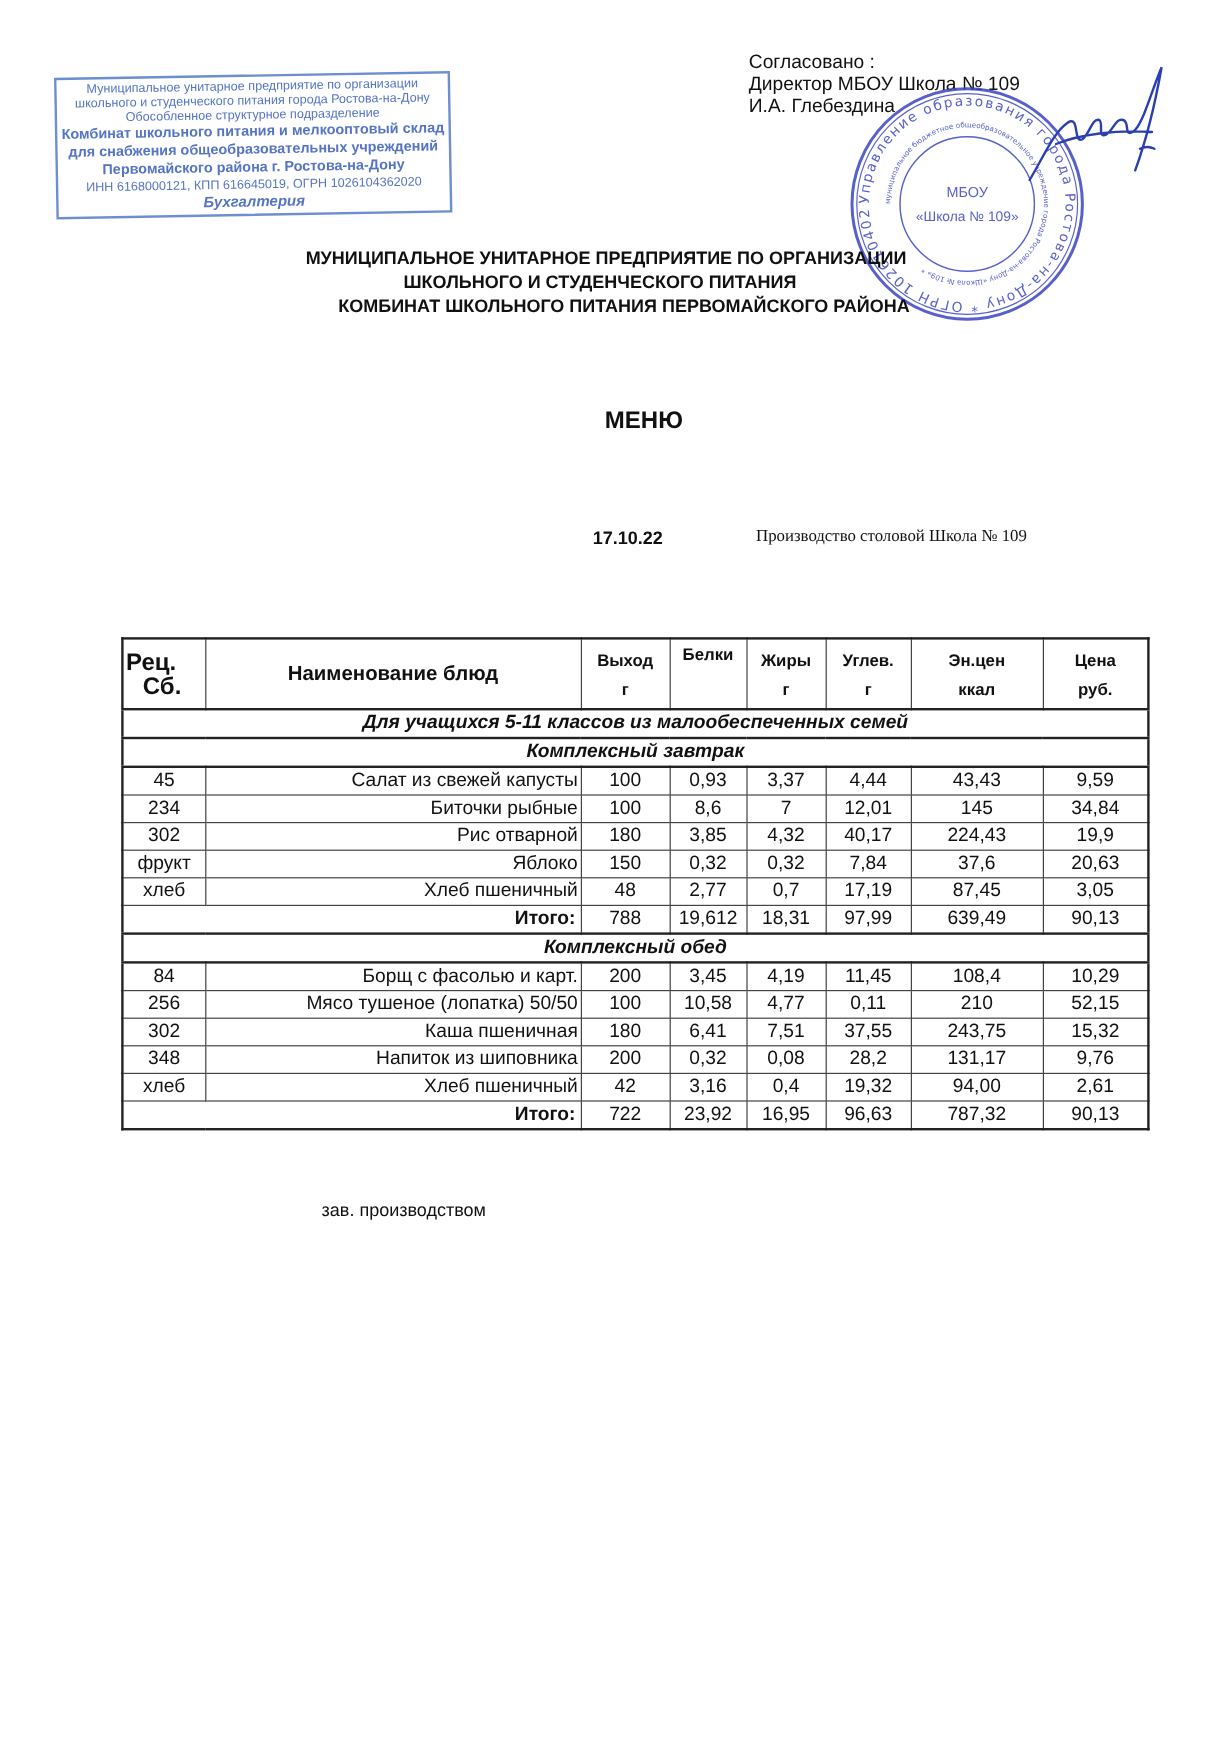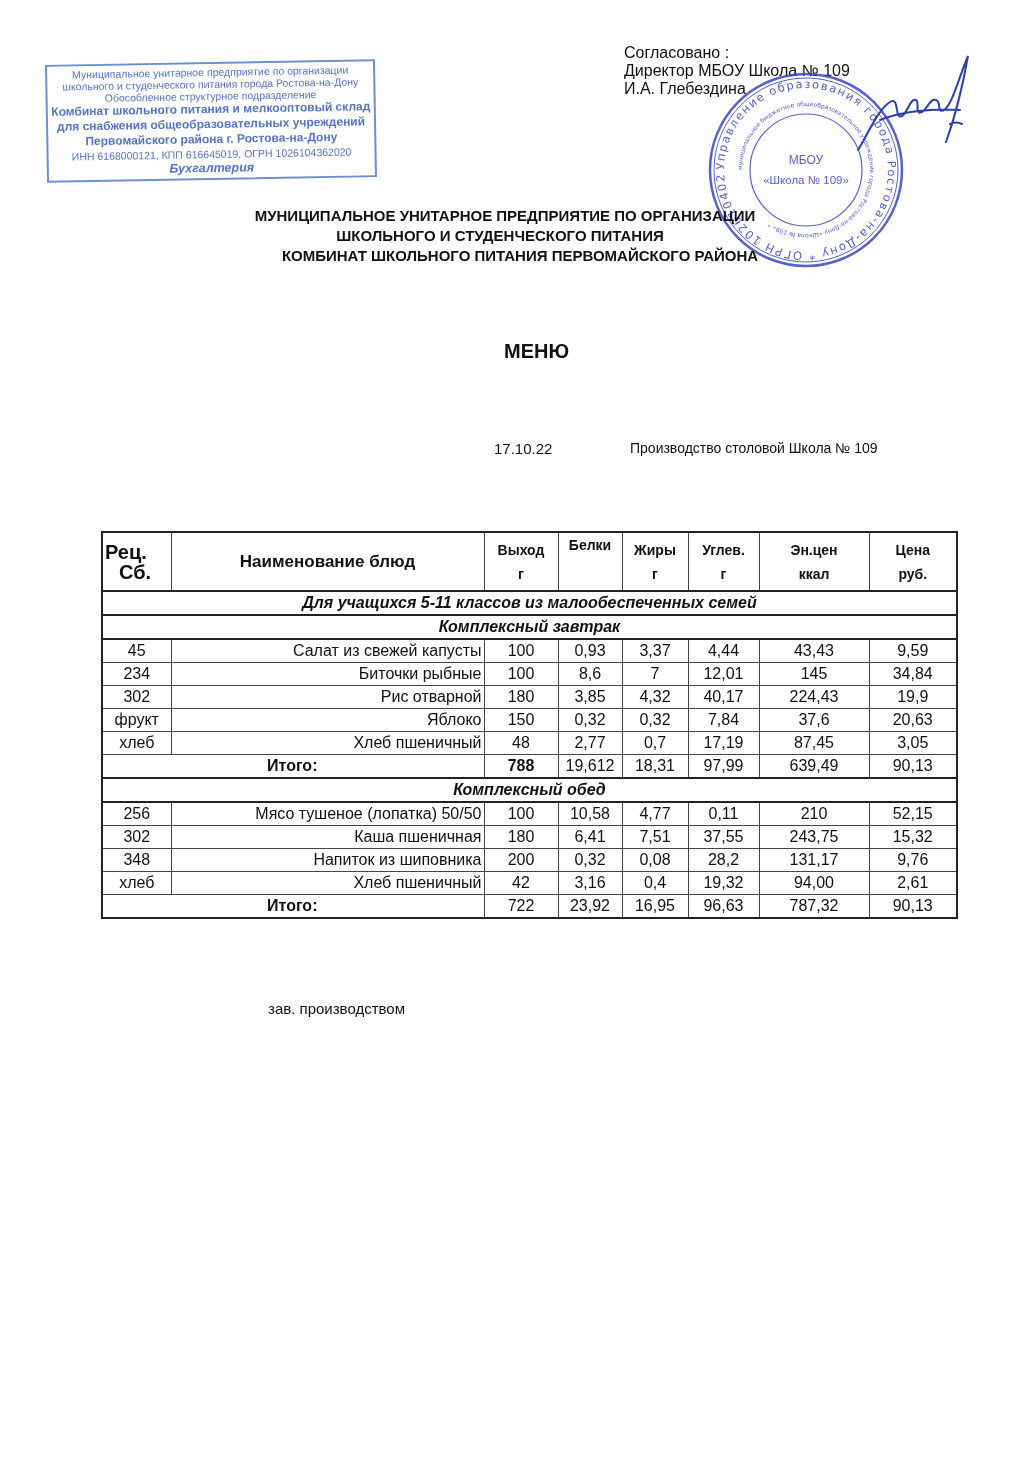--- a/index.html
+++ b/index.html
@@ -40,24 +40,24 @@
     font-weight: bold; font-size: 15px; line-height: 20px;
   }
   .org div { white-space: nowrap; }
   .org .l1 { margin-left: 10px; }
   .org .l3 { margin-left: 40px; }
 
   .menu-title {
     position: absolute; left: 504px; top: 340px; font-size: 20px; font-weight: bold;
   }
   .date {
-    position: absolute; left: 494px; top: 440px; font-size: 15px; font-weight: normal;
+    position: absolute; left: 494px; top: 440px; font-size: 15px; font-weight: bold;
   }
   .production {
-    position: absolute; left: 630px; top: 440px; font-size: 14px;
+    position: absolute; left: 630px; top: 440px; font-size: 14px; font-family: Liberation Serif, serif;
   }
 
   
   .menu-table {
     position: absolute; left: 101px; top: 531px;
     border-collapse: collapse; table-layout: fixed; width: 855px;
   }
   .menu-table td, .menu-table th {
     border: 1px solid #444; padding: 0 2px; font-size: 16px; text-align: center;
     white-space: nowrap; overflow: hidden;
@@ -66,22 +66,22 @@
   .menu-table th.name { font-size: 17px; }
   .menu-table th.code { text-align: left; font-size: 20px; line-height: 20px; }
   .menu-table th .u { display: block; line-height: 24px; }
   .menu-table tr.section td {
     font-style: italic; font-weight: bold; font-size: 16px; height: 22px;
     border-top: 2px solid #222; border-bottom: 2px solid #222;
   }
   .menu-table tr.item td { height: 22px; }
   .menu-table tr.item td.dish { text-align: right; }
   .menu-table tr.total td { height: 22px; }
-  .menu-table tr.total td.label { font-weight: bold; padding-right: 4px; }
-  .menu-table tr.total td.bold { font-weight: bold; margin-top: 12px; }
+  .menu-table tr.total td.label { text-align: right; font-weight: bold; padding-right: 4px; }
+  .menu-table tr.total td.bold { font-weight: normal; margin-top: 12px; }
   .menu-table { border: 2px solid #222; }
 
   .footer {
     position: absolute; left: 268px; top: 1000px; font-size: 15px;
   }
 </style>
 </head>
 <body>
 
 <div class="acc-stamp">
@@ -237,20 +237,30 @@
         <td>19,612</td>
         <td>18,31</td>
         <td>97,99</td>
         <td>639,49</td>
         <td>90,13</td>
       </tr>
       <tr class="section">
         <td colspan="8">Комплексный  обед</td>
       </tr>
       <tr class="item">
+        <td>84</td>
+        <td class="dish">Борщ с фасолью и карт.</td>
+        <td>200</td>
+        <td>3,45</td>
+        <td>4,19</td>
+        <td>11,45</td>
+        <td>108,4</td>
+        <td>10,29</td>
+      </tr>
+      <tr class="item">
         <td>256</td>
         <td class="dish">Мясо тушеное (лопатка) 50/50</td>
         <td>100</td>
         <td>10,58</td>
         <td>4,77</td>
         <td>0,11</td>
         <td>210</td>
         <td>52,15</td>
       </tr>
       <tr class="item">

